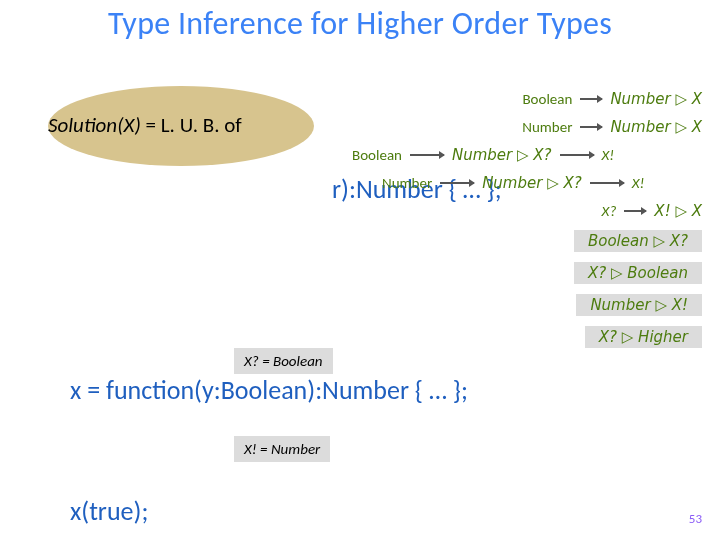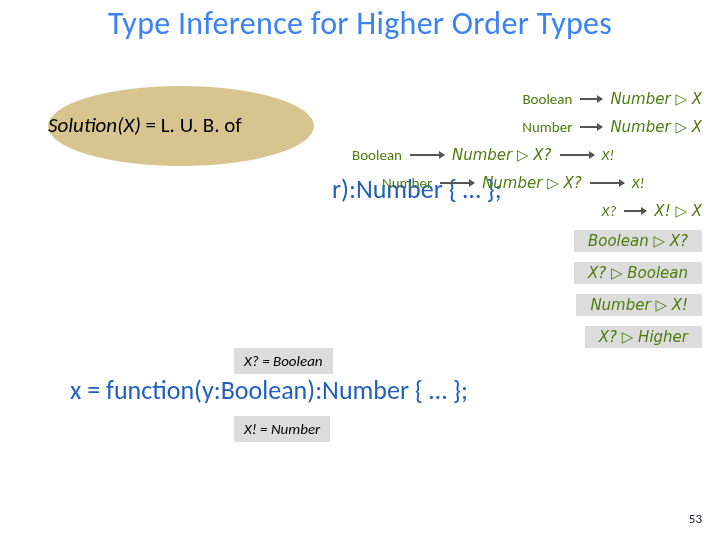--- a/index.html
+++ b/index.html
@@ -90,37 +90,38 @@
   .tri{font-family:"DejaVu Sans","Arial Unicode MS",sans-serif}
   .it{font-style:italic}
   .solbox{
     position:absolute;
     font-size:15px;
     font-style:italic;
     background:var(--grey);
     padding:4px 10px;
   }
   .sol1{left:234px; top:348px}
-  .sol2{left:234px; top:416px}
+  .sol2{left:234px; top:436px}
   .pagenum{
     position:absolute;
     right:18px; bottom:14px;
     font-size:13px;
-    color:#0f172a;
+    color:#8b5cf6;
   }
 </style>
 </head>
 <body>
 
 <div class="title">Type Inference for Higher Order Types</div>
 
 <div class="code">
   <span class="row" style="padding-left:280px">r):Number { … };</span>
   <span class="row"></span>
   <span class="row" style="padding-left:18px">x = function(y:Boolean):Number { … };</span>
+  <span class="row" style="padding-left:18px">x(true);</span>
   
 </div>
 
 <div class="bubble">
   <div>
     <span>Solution(X)</span><span style="font-style:normal"> = L. U. B. of</span>
   </div>
 </div>
 
 <div class="constraints">

